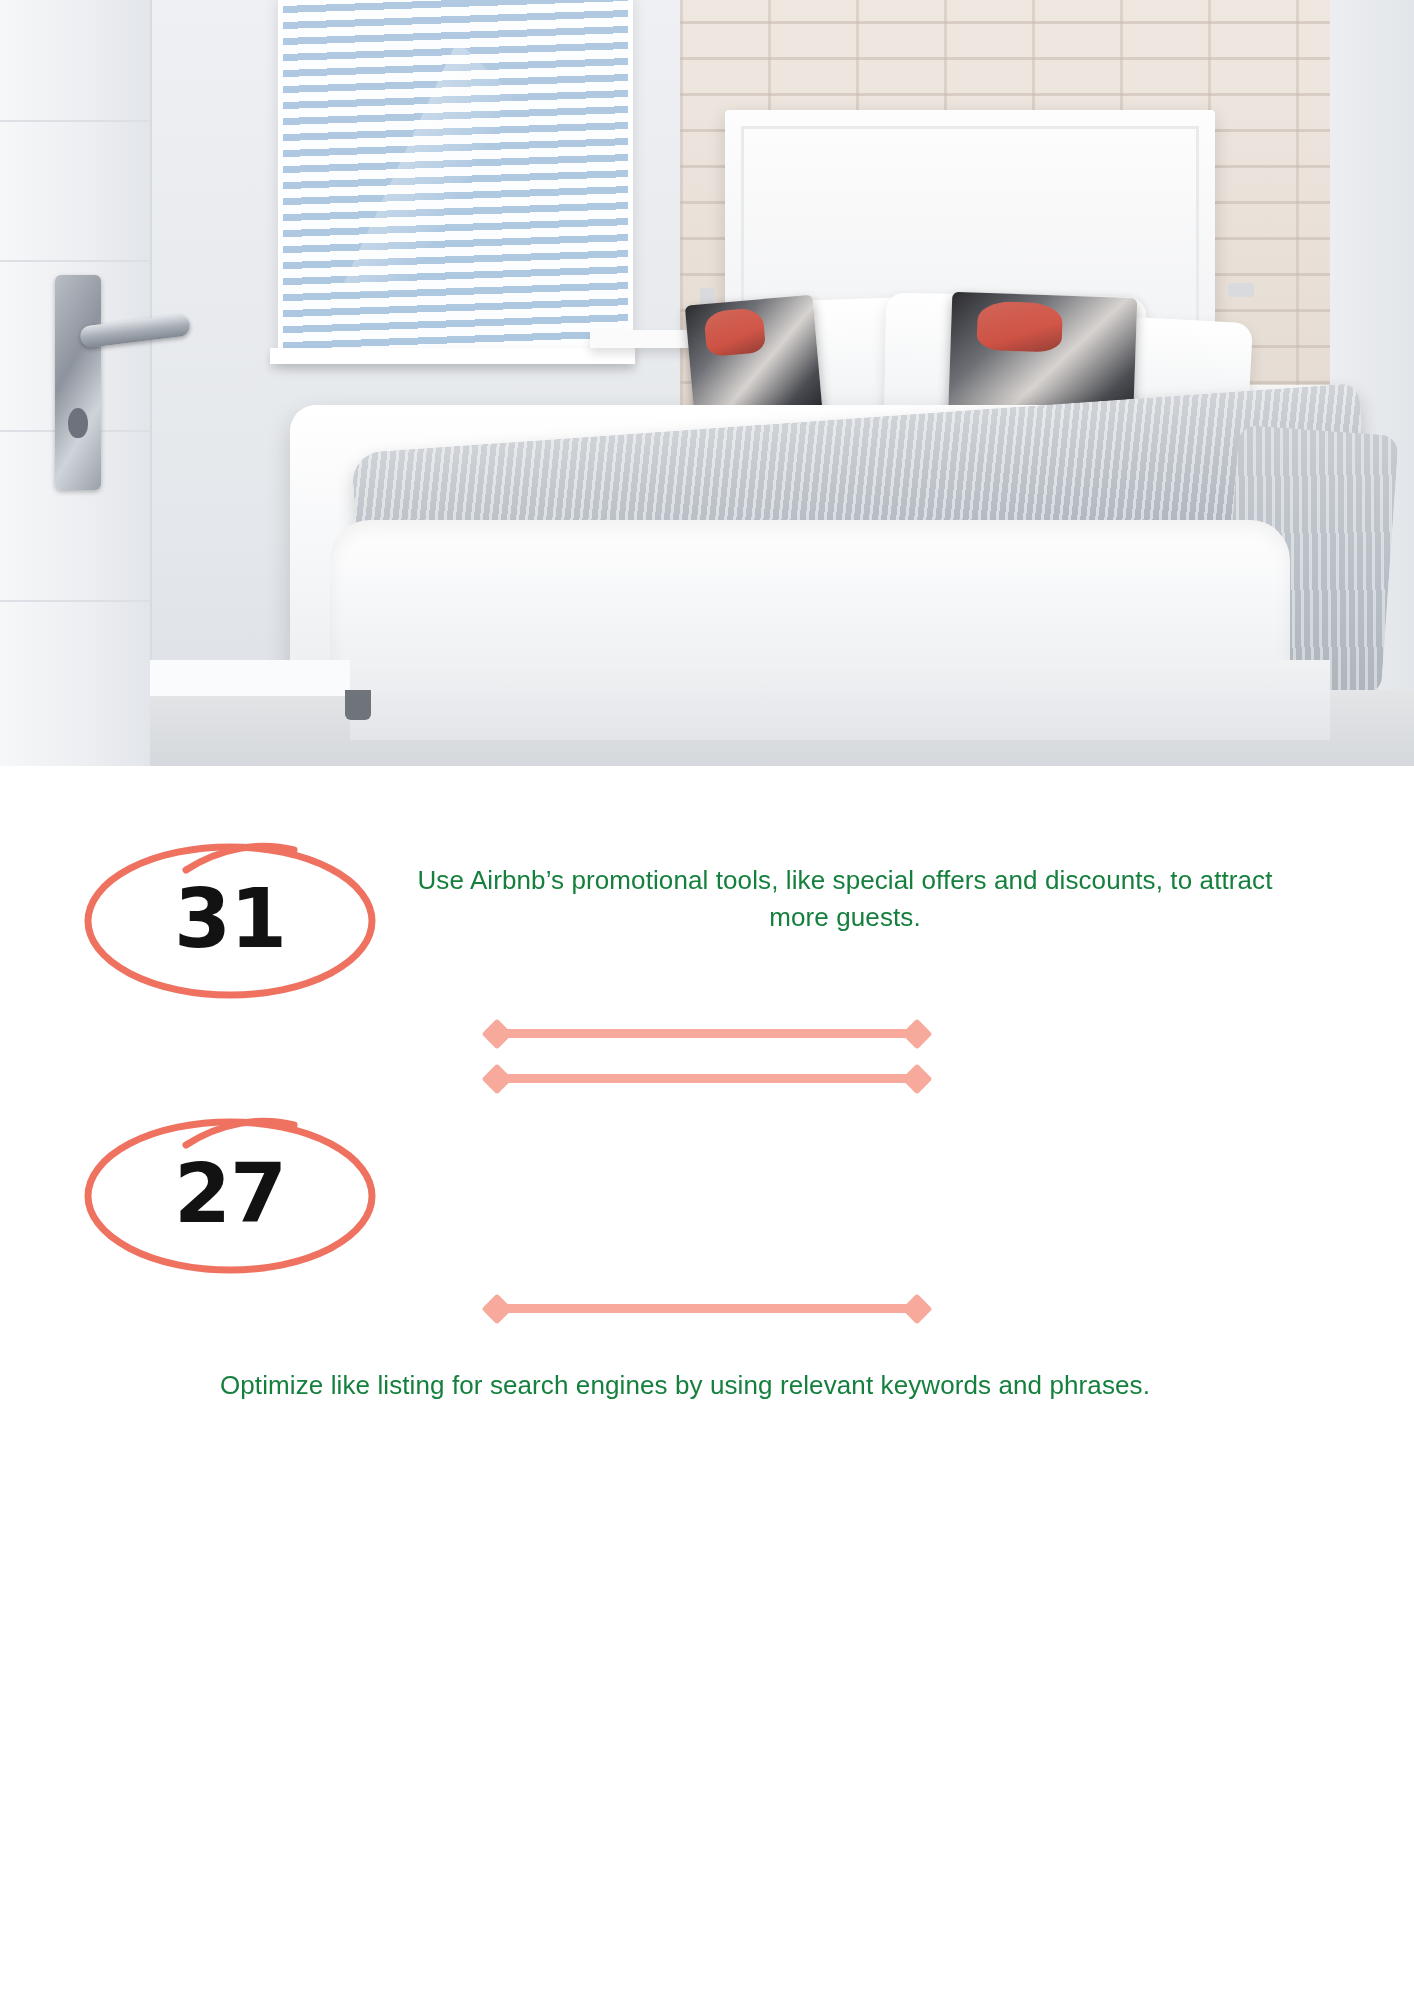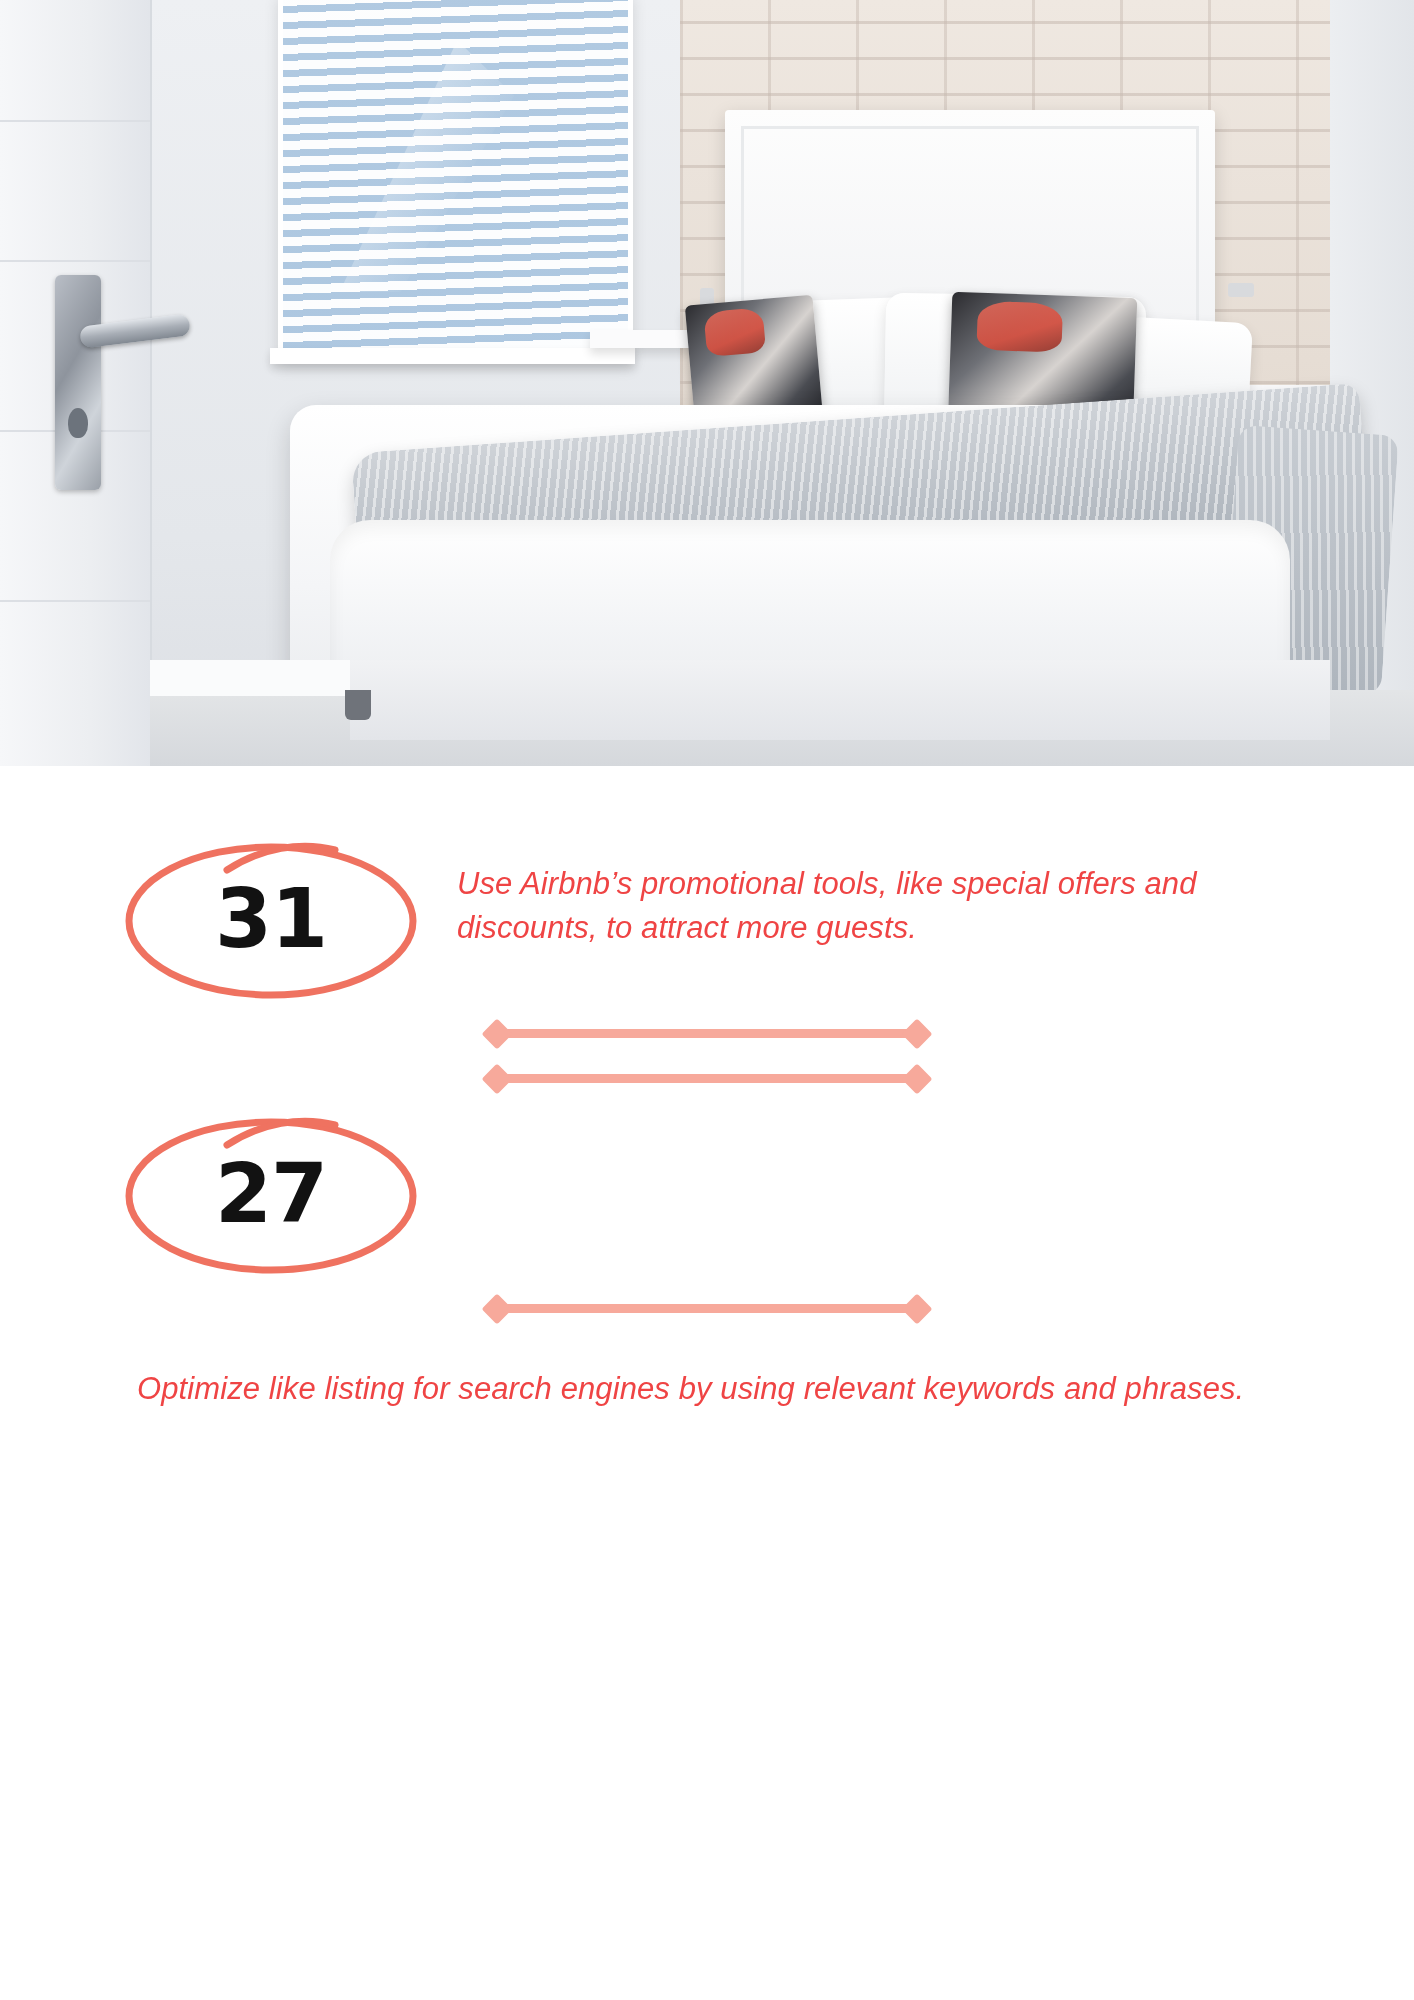--- a/index.html
+++ b/index.html
@@ -268,21 +268,22 @@
   }
 
   
   .content {
     position: relative;
     padding: 60px 0 0 0;
   }
   .tip-row {
     display: flex;
     align-items: flex-start;
-    padding: 0 140px 0 111px;
+    padding: 0 140px 0 70px;
+    text-align: center;
   }
   .badge {
     position: relative;
     width: 320px;
     height: 185px;
     flex: 0 0 320px;
     display: flex;
     align-items: center;
     justify-content: center;
   }
@@ -295,25 +296,24 @@
     font-size: 82px;
     font-weight: 700;
     letter-spacing: -1px;
     color: #121212;
     font-family: "DejaVu Sans", sans-serif;
   }
   .tip-text {
     flex: 1;
     padding-top: 36px;
     padding-left: 26px;
-    font-size: 31px;
+    font-size: 26px;
     line-height: 1.42;
-    color: #ef4444;
+    color: #15803d;
     letter-spacing: .1px;
-    font-style: italic;
   }
   .divider {
     display: flex;
     align-items: center;
     justify-content: center;
     padding: 18px 0 18px 0;
   }
   .divider .bar {
     width: 420px;
     height: 9px;

